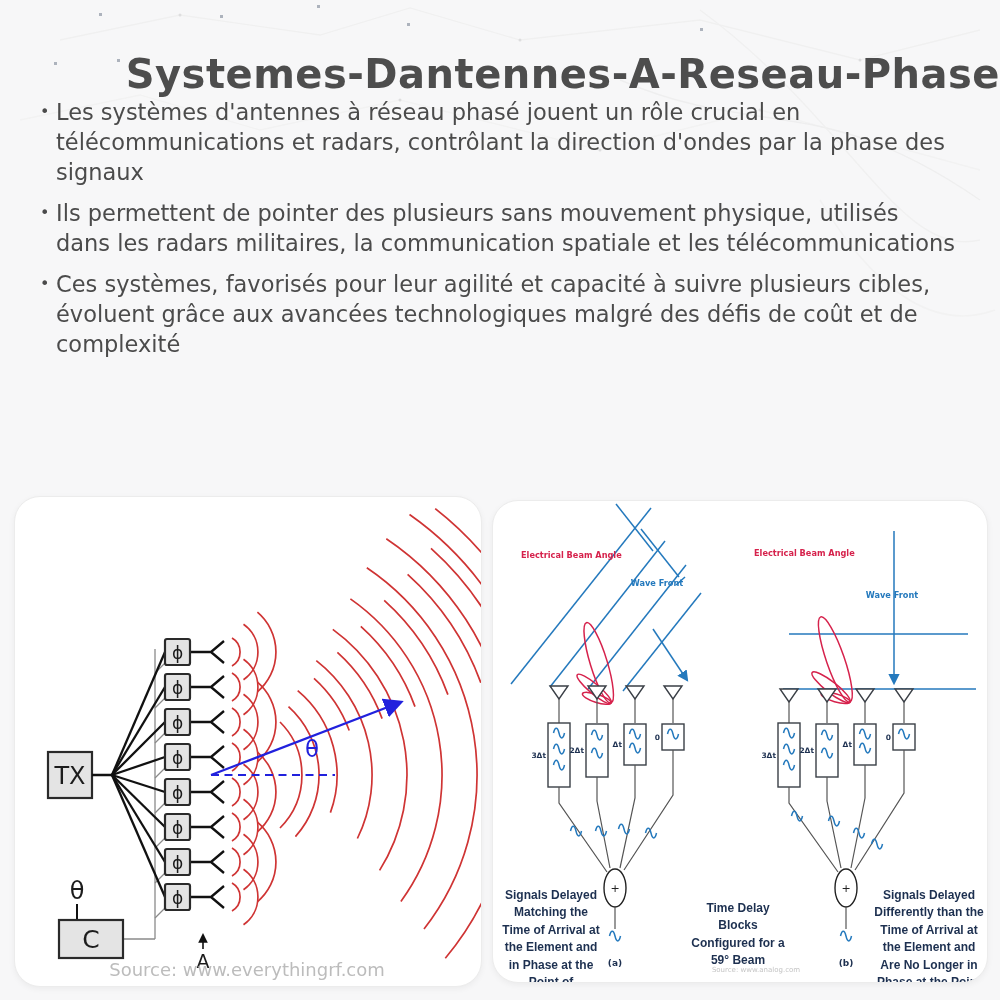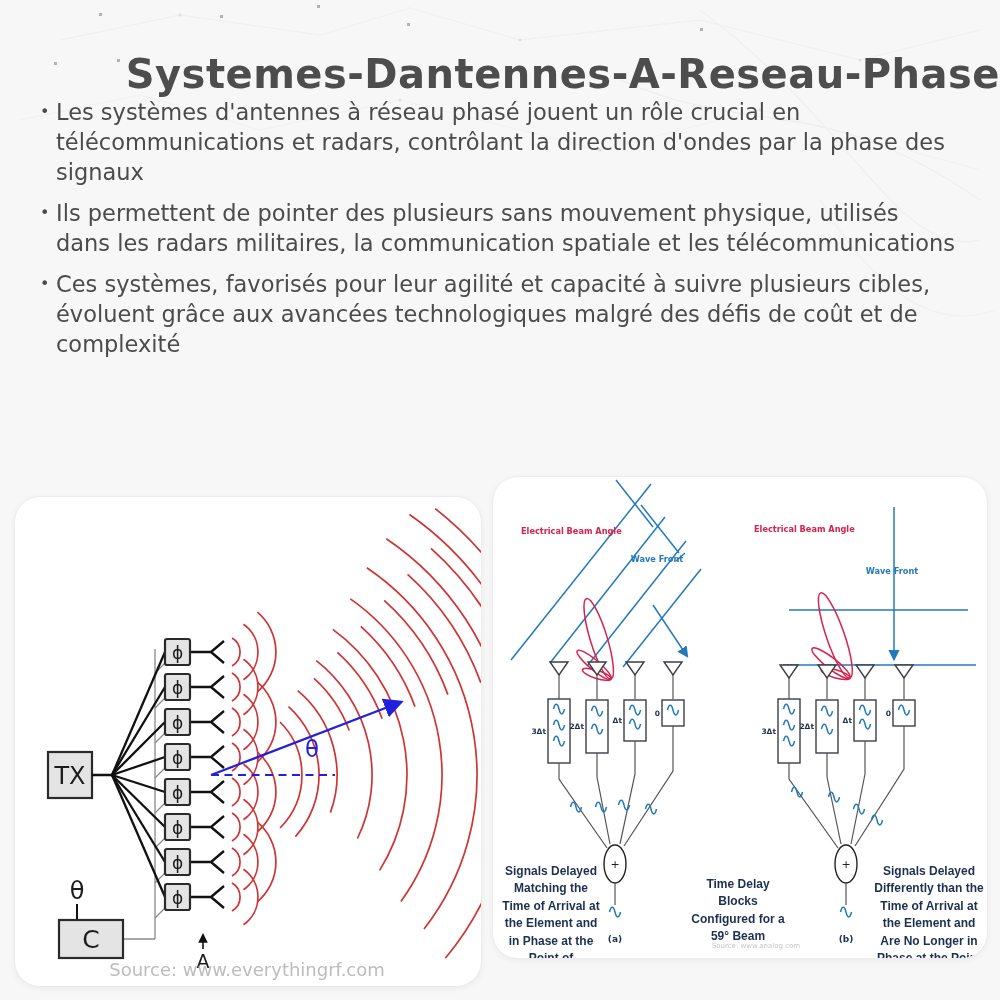--- a/index.html
+++ b/index.html
@@ -18,21 +18,21 @@
   .bullets{position:absolute;left:40px;top:97px;width:916px;z-index:2;}
   .bullet{display:flex;margin-bottom:11px;color:#4b4b4b;font-size:22.5px;line-height:30px;}
   .bullet .dot{width:16px;flex:0 0 16px;font-size:16px;line-height:30px;color:#4b4b4b;}
   .bullet .txt{flex:1;}
   
   .card{
     position:absolute;background:#ffffff;border:1px solid #ececec;
     border-radius:26px;box-shadow:0 2px 6px rgba(0,0,0,.05);overflow:hidden;z-index:1;
   }
   .card-left{left:14px;top:496px;width:466px;height:489px;}
-  .card-right{left:492px;top:476px;width:494px;height:481px;}
+  .card-right{left:492px;top:500px;width:494px;height:481px;}
   .card svg{position:absolute;left:0;top:0;}
   
   .cap{
     position:absolute;font-family:"Liberation Sans",sans-serif;
     font-weight:bold;font-size:12px;line-height:1.45;color:#1d3050;text-align:center;z-index:3;
   }
   .cap-a{left:6px;top:386px;width:104px;}
   .cap-c{left:194px;top:399px;width:102px;}
   .cap-b{left:381px;top:386px;width:110px;}
   

